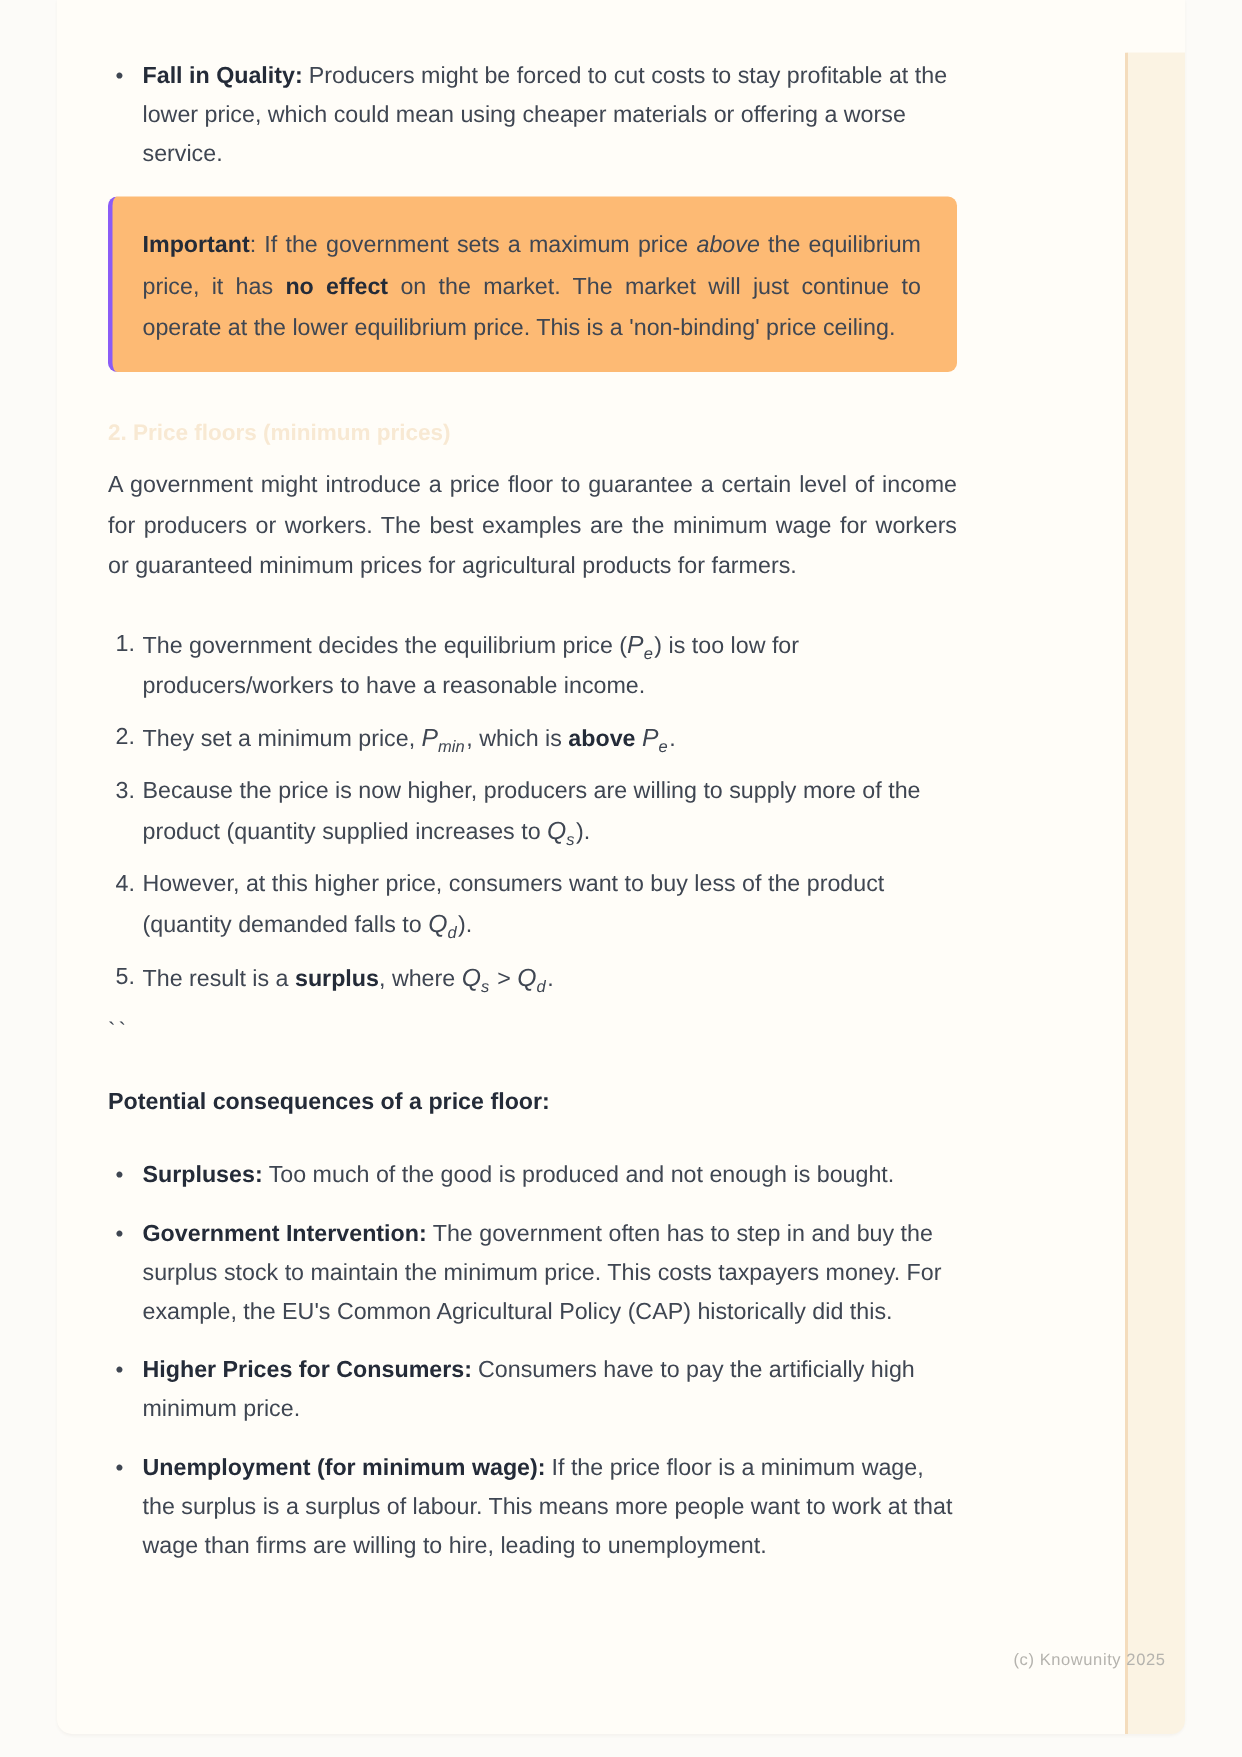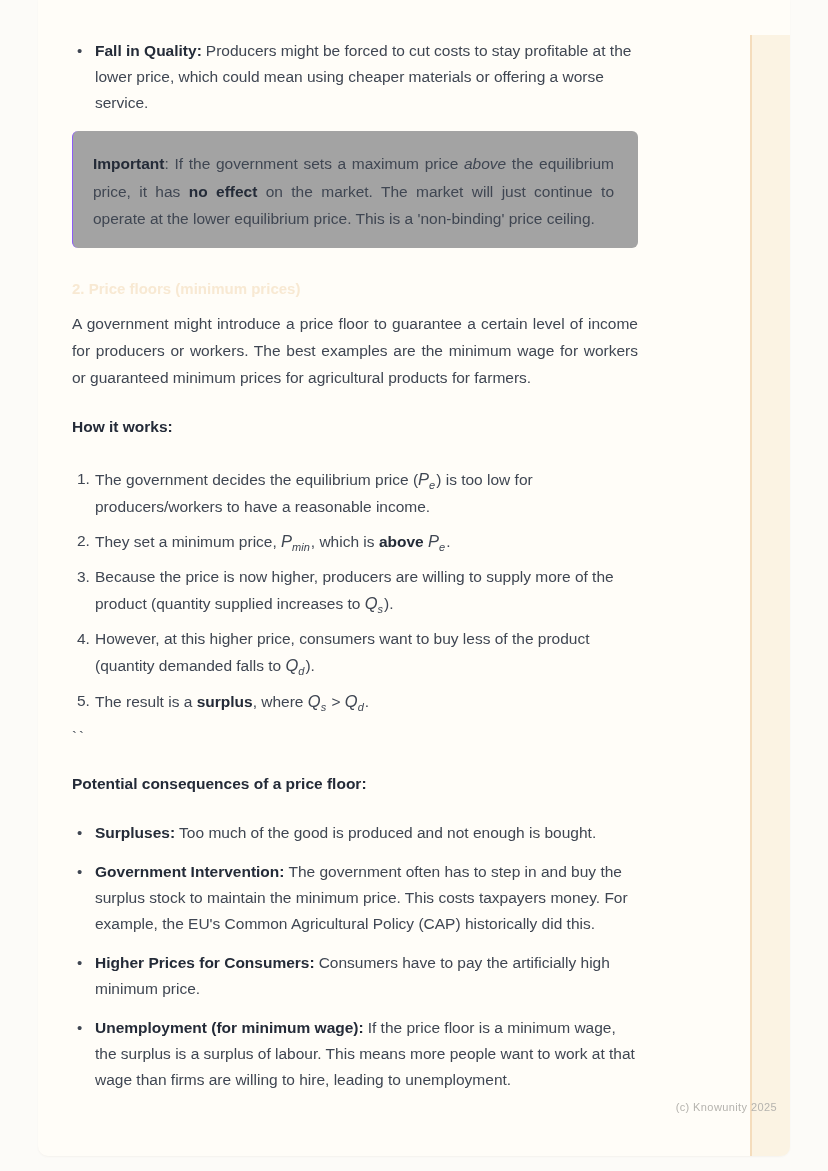--- a/index.html
+++ b/index.html
@@ -44,22 +44,22 @@
     flex: none; width: 23px; padding-left: 5px;
     color: #3f4652;
   }
   .bullet-marker { font-size: 15px; }
   .li-text { flex: 1; }
 
   .top-list { margin-top: 38px; }
 
   .callout {
     margin-top: 15px;
-    background: #a3a3a3;
-    border-left: 1px solid #8b5cf6;
+    background: #fdba74;
+    border-left: 3px solid #8b5cf6;
     border-radius: 6px;
     padding: 19px 24px 15px 20px;
     line-height: 27.5px;
     text-align: justify;
   }
 
   .section-heading {
     margin-top: 28px;
     font-size: 15px;
     line-height: 26px;
@@ -129,21 +129,20 @@
       </div>
 
       <div class="callout">
         <span><strong>Important</strong>: If the government sets a maximum price <em>above</em> the equilibrium price, it has <strong>no effect</strong> on the market. The market will just continue to operate at the lower equilibrium price. This is a 'non-binding' price ceiling.</span>
       </div>
 
       <h2 class="section-heading">2. Price floors (minimum prices)</h2>
 
       <p class="intro">A government might introduce a price floor to guarantee a certain level of income for producers or workers. The best examples are the minimum wage for workers or guaranteed minimum prices for agricultural products for farmers.</p>
 
-      <p class="sub-heading">How it works:</p>
 
       <div class="num-list">
         <div class="li">
           <span class="marker">1.</span>
           <span class="li-text">The government decides the equilibrium price (<span class="math"><span class="mbase">P</span><sub>e</sub></span>) is too low for producers/workers to have a reasonable income.</span>
         </div>
         <div class="li">
           <span class="marker">2.</span>
           <span class="li-text">They set a minimum price, <span class="math"><span class="mbase">P</span><sub>min</sub></span>, which is <strong>above</strong> <span class="math"><span class="mbase">P</span><sub>e</sub></span>.</span>
         </div>

